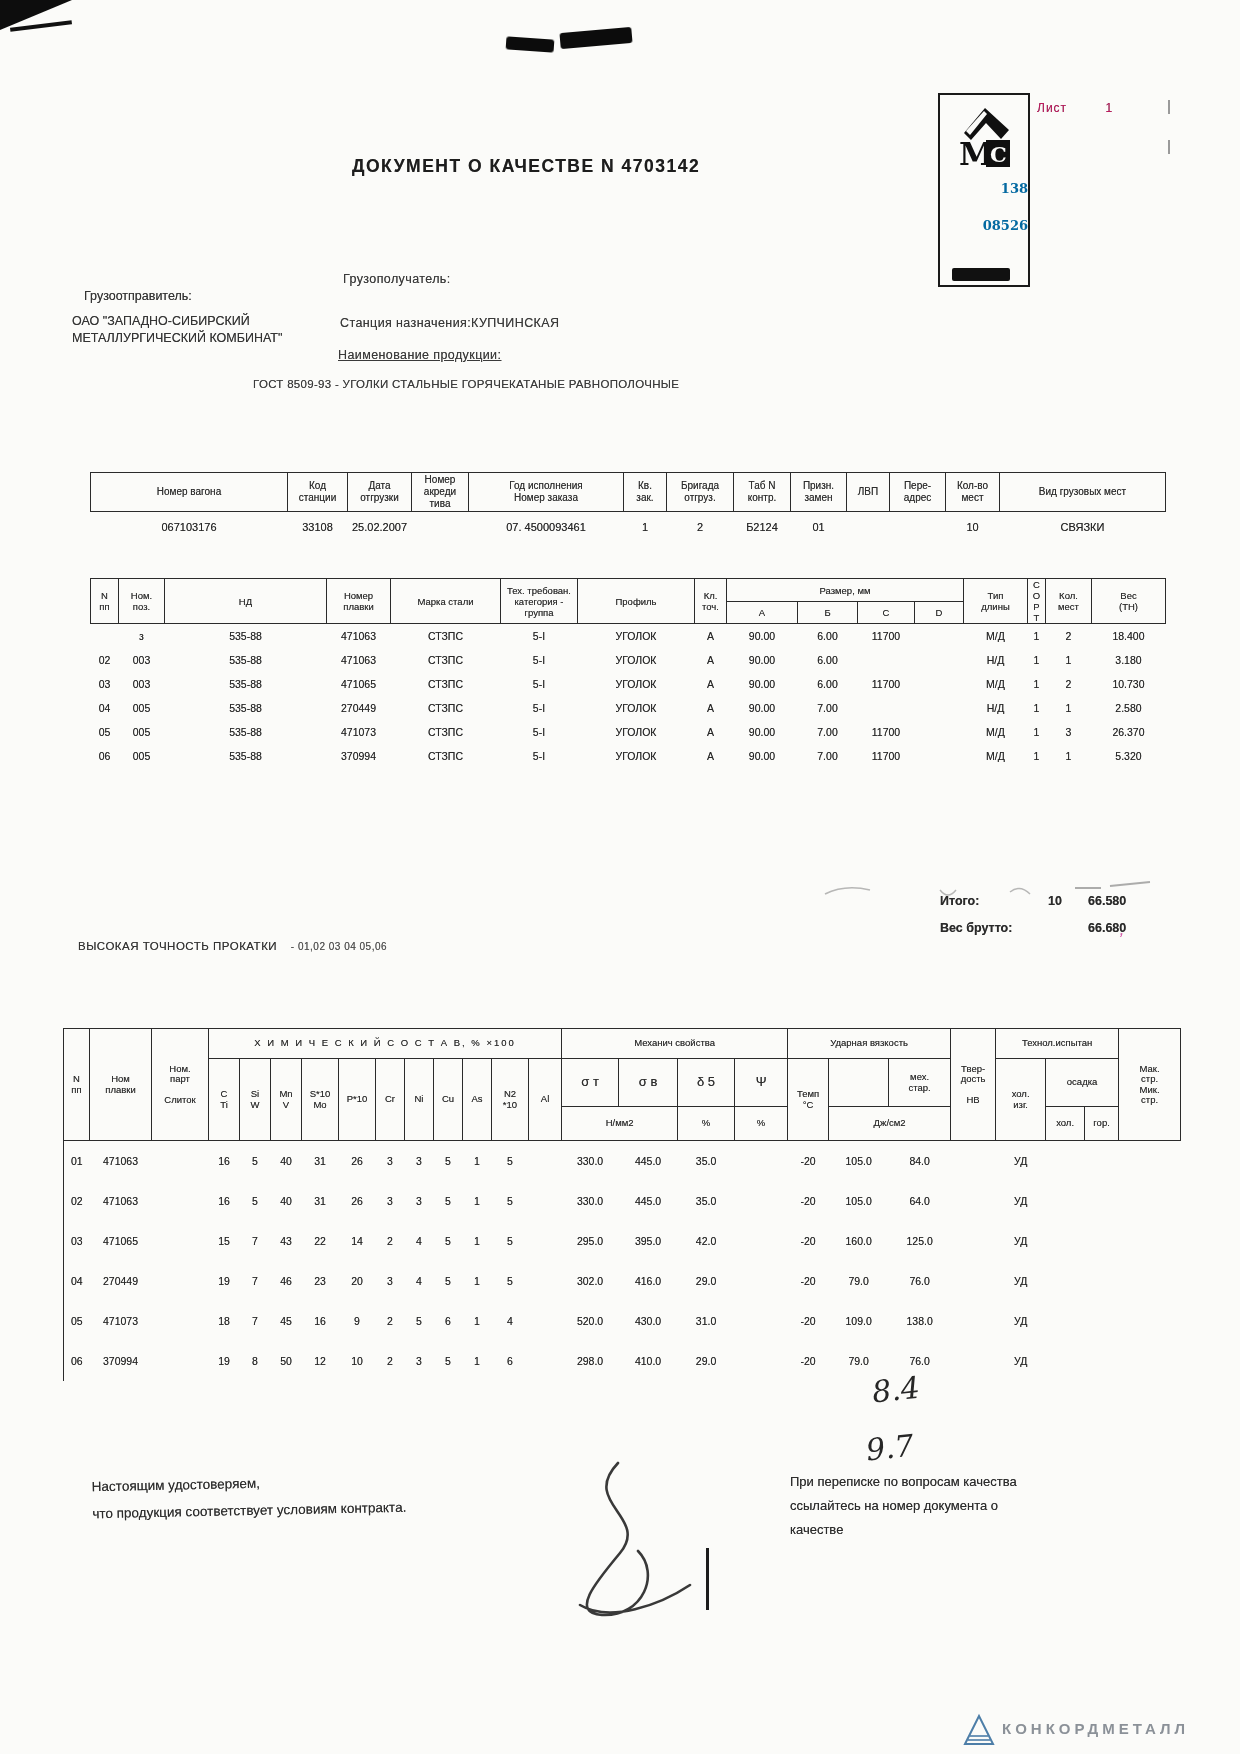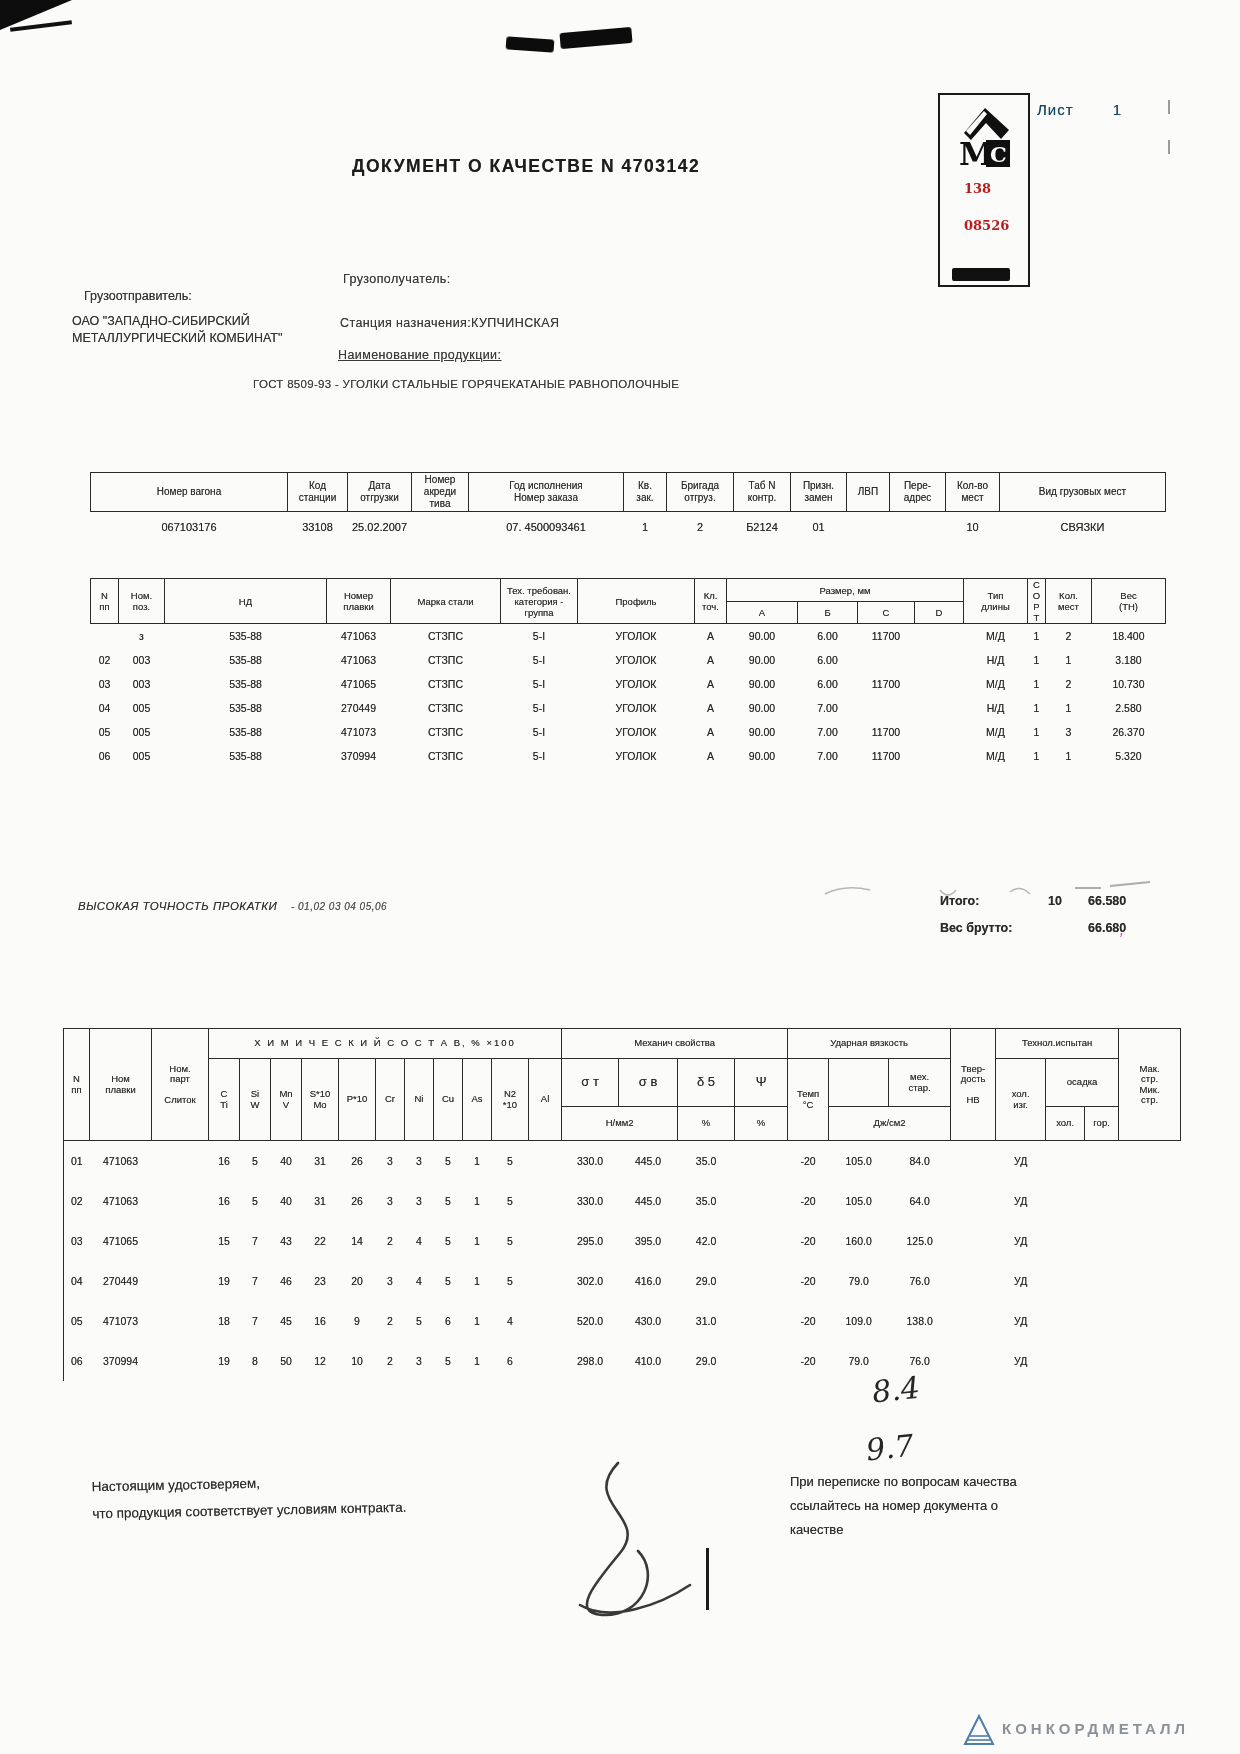--- a/index.html
+++ b/index.html
@@ -14,23 +14,23 @@
             letter-spacing:1px;transform:scaleY(1.25);line-height:1;}
   .gear{margin:0 2px;}
   .cert{left:78px;top:212px;width:235px;font-size:11px;line-height:15px;color:#3c3c3c;white-space:pre-line;}
   .lbl{font-size:12.5px;color:#333;}
   .company{left:72px;top:313px;width:240px;font-size:12.5px;line-height:17px;white-space:pre-line;color:#343434;}
   .title{left:352px;top:156px;font-size:17.5px;font-weight:bold;letter-spacing:1.5px;color:#1d1d1d;}
   .midline{color:#3a3a3a;font-size:12.5px;letter-spacing:.4px;}
 
   
   .stampbox{left:938px;top:93px;width:88px;height:190px;border:2px solid #1a1a1a;filter:blur(.3px);}
-  .stampnum{width:100%;text-align:left;font-size:13px;font-weight:bold;color:#b91c1c;font-family:"DejaVu Serif",serif;margin-left:24px;}
+  .stampnum{width:100%;text-align:right;font-size:13px;font-weight:bold;color:#0369a1;font-family:"DejaVu Serif",serif;}
   .smudge{left:952px;top:268px;width:58px;height:13px;background:#111;border-radius:2px;filter:blur(.6px);}
-  .sheet{font-size:15px;color:#0c4a6e;letter-spacing:1px;}
+  .sheet{font-size:12px;color:#be185d;letter-spacing:1px;}
 
   
   table{border-collapse:collapse;table-layout:fixed;}
   th{border:1.4px solid #2b2b2b;font-weight:normal;padding:1px 1px;vertical-align:middle;
      text-align:center;white-space:pre-line;color:#2d2d2d;}
   td{border:none;text-align:center;white-space:pre-line;color:#272727;padding:0 1px;overflow:hidden;}
   .t1{left:90px;top:472px;width:1075px;font-size:10px;}
   .t1 th{height:23px;font-size:10px;line-height:12px;}
   .t1 tbody tr{height:30px;}
   .t1 td{font-size:11px;}
@@ -40,21 +40,21 @@
   .t2 td{font-size:10.5px;}
   .sort-v{font-size:7.5px;line-height:7.5px;padding:0;}
   .t3{left:63px;top:1028px;width:1117px;}
   .t3 th{font-size:9.5px;line-height:10.5px;}
   .t3 tbody tr{height:40px;}
   .t3 td{font-size:10.5px;}
   .t3 tbody td:first-child{border-left:1.4px solid #2b2b2b;}
   .grp{letter-spacing:2px;}
 
   .totals{font-size:12.5px;font-weight:bold;color:#2a2a2a;}
-  .precision{left:78px;top:900px;font-size:11.5px;color:#333;letter-spacing:.5px;font-style:italic;}
+  .precision{left:78px;top:940px;font-size:11.5px;color:#333;letter-spacing:.5px;}
   .precision b{font-weight:normal;font-size:10px;color:#555;}
 
   .hand{font-family:"DejaVu Serif",serif;font-style:italic;font-size:30px;color:#262626;transform:rotate(-6deg);}
   .foot-left{left:92px;top:1470px;font-size:13.5px;line-height:27px;color:#2c2c2c;transform:rotate(-1.2deg);white-space:pre-line;}
   .foot-right{left:790px;top:1470px;width:330px;font-size:13px;line-height:24px;color:#2c2c2c;white-space:pre-line;}
 
   .otk-box{left:520px;top:1553px;width:178px;height:50px;border:4px solid #141414;filter:blur(.7px);
            display:flex;align-items:center;justify-content:center;font-size:15px;letter-spacing:2px;color:#222;}
   .otk-line{left:706px;top:1548px;width:3px;height:62px;background:#1c1c1c;filter:blur(.5px);}
 

